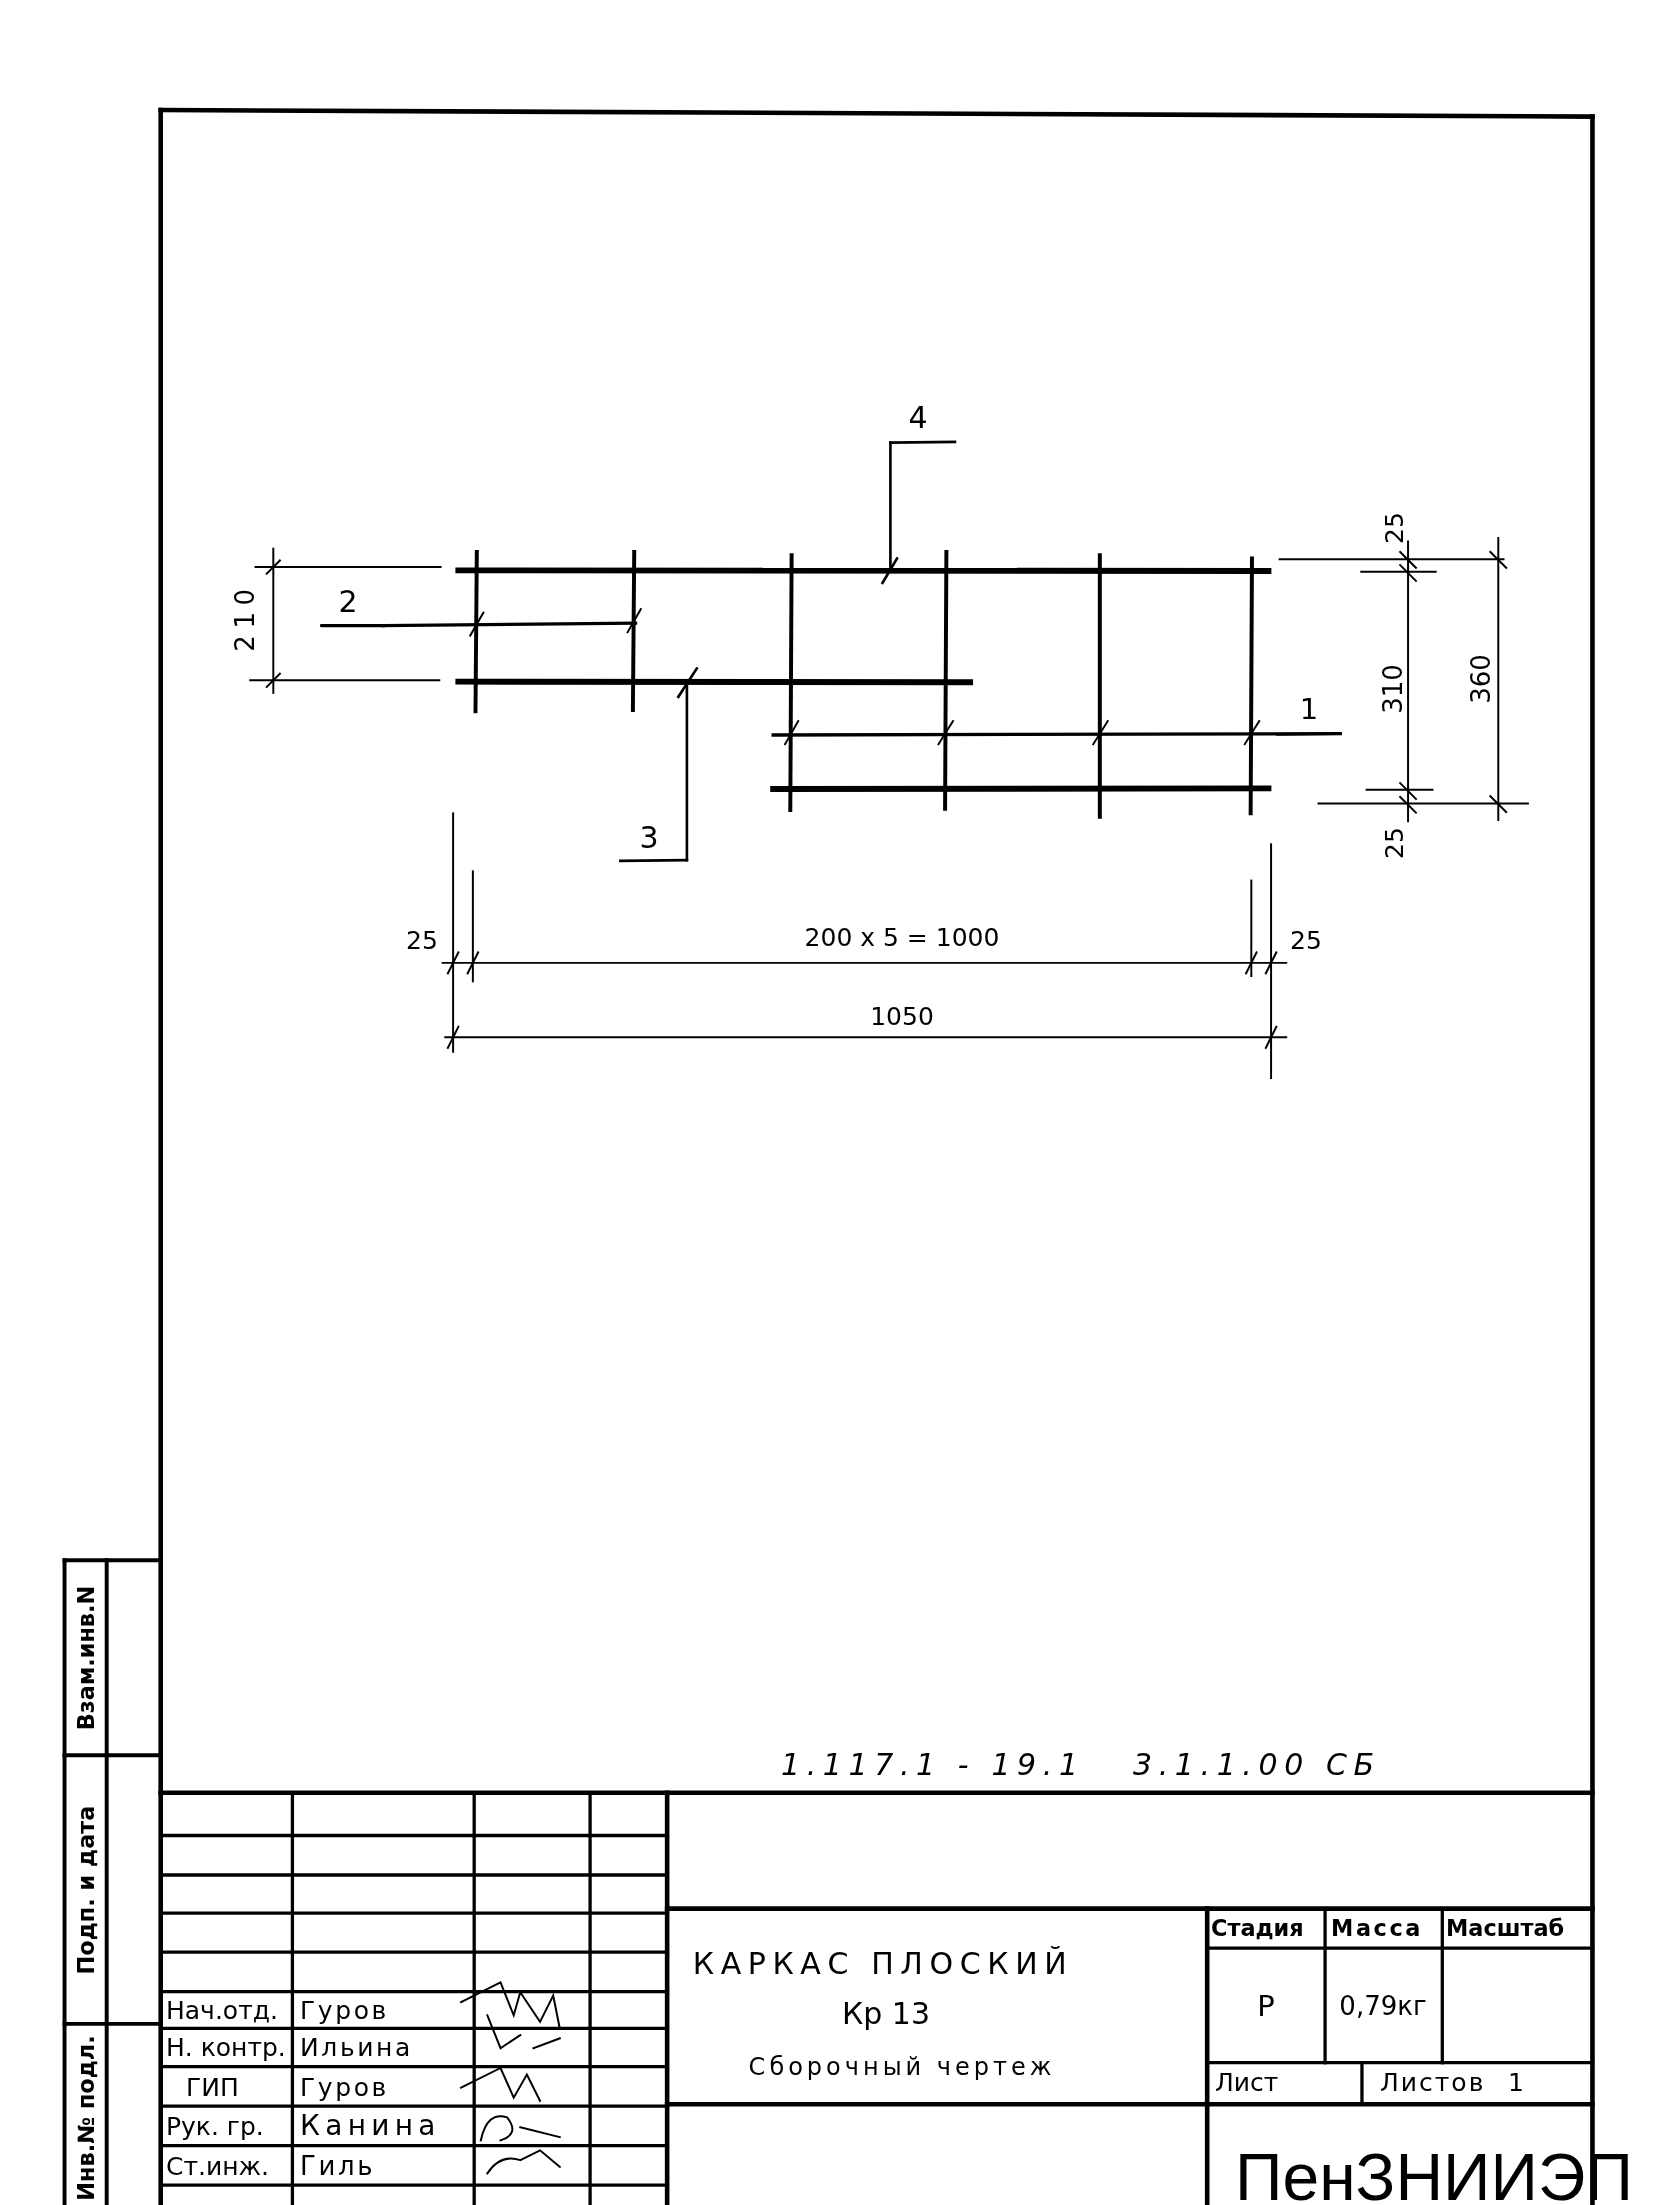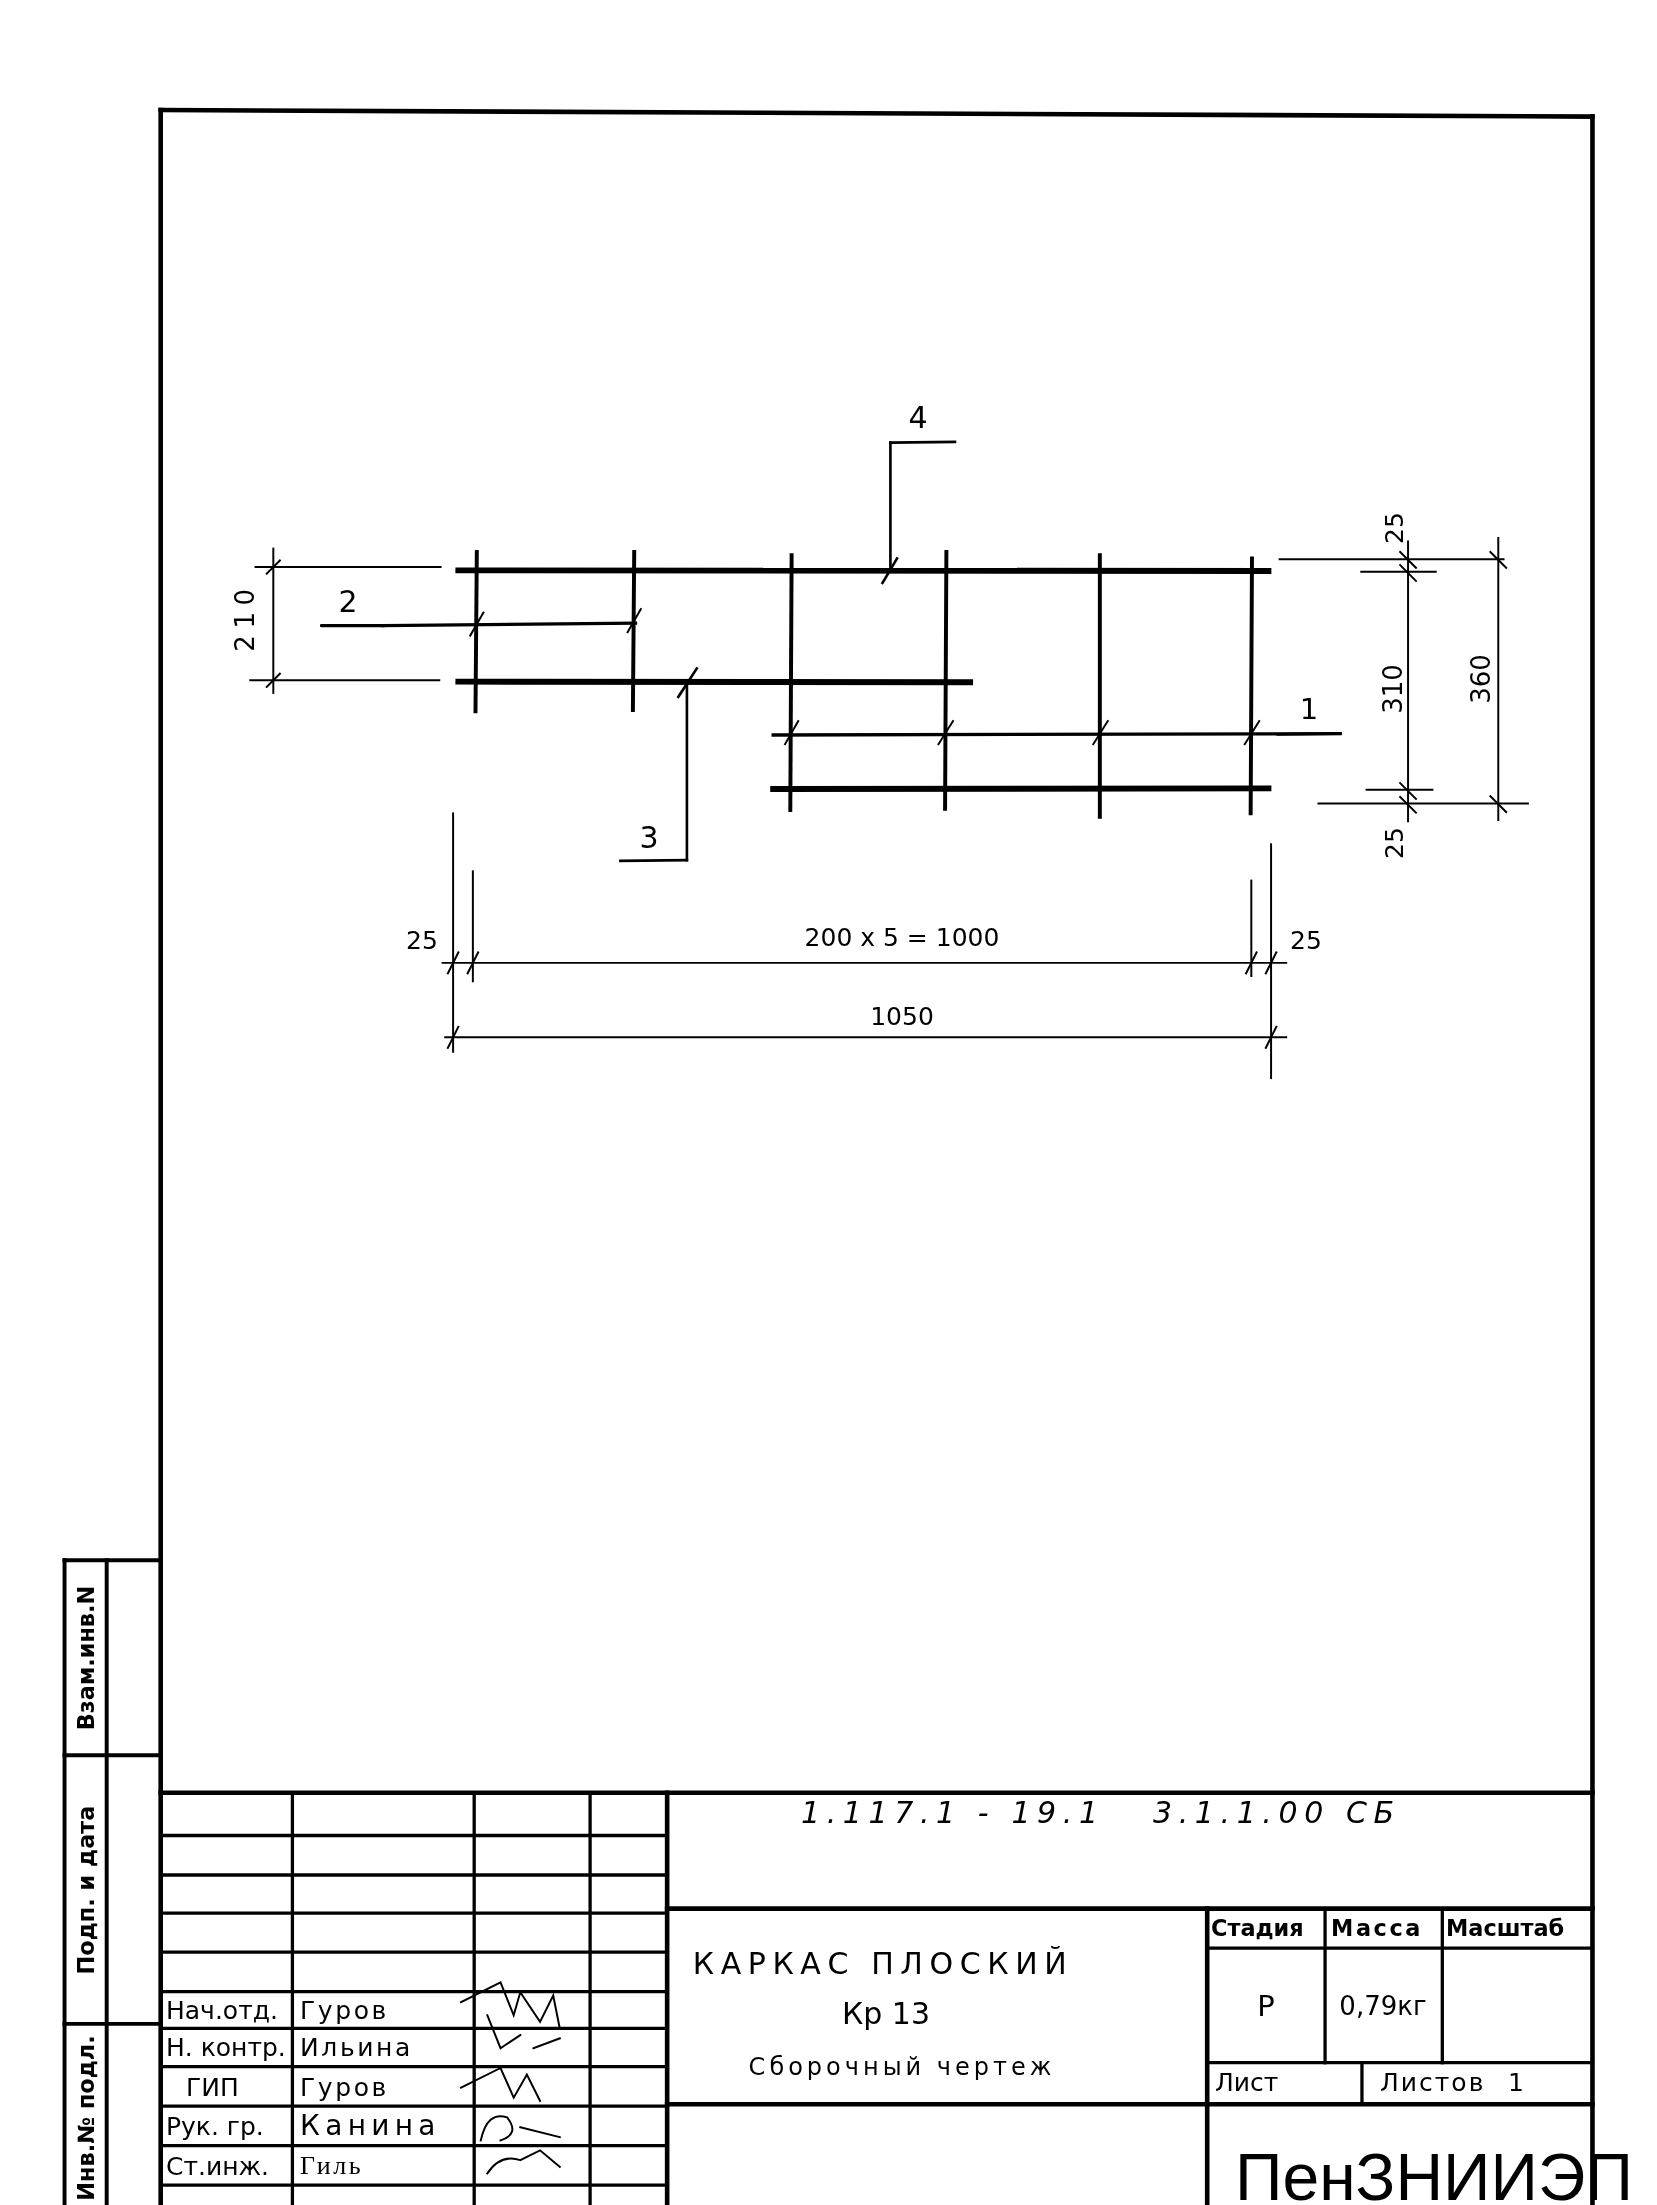--- a/index.html
+++ b/index.html
@@ -167,40 +167,40 @@
 
 <div class="t c" style="left:422px; top:940px; font-size:25px;">25</div>
 <div class="t c" style="left:902px; top:937px; font-size:25px;">200 x 5 = 1000</div>
 <div class="t c" style="left:1306px; top:940px; font-size:25px;">25</div>
 <div class="t c" style="left:902px; top:1016px; font-size:25px;">1050</div>
 
 <div class="t rot" style="left:86px; top:1658px; font-size:22.4px; font-weight:bold;">Взам.инв.N</div>
 <div class="t rot" style="left:86px; top:1890px; font-size:22.4px; font-weight:bold;">Подп. и дата</div>
 <div class="t rot" style="left:86px; top:2118px; font-size:22.4px; font-weight:bold;">Инв.№ подл.</div>
 
-<div class="t ital" style="left:781px; top:1798px; font-size:30px; letter-spacing:6.6px; white-space:pre;margin-left:20px;">1.117.1 - 19.1   3.1.1.00 СБ</div>
+<div class="t ital" style="left:781px; top:1750px; font-size:30px; letter-spacing:6.6px; white-space:pre;">1.117.1 - 19.1   3.1.1.00 СБ</div>
 
 <div class="t c" style="left:883px; top:1964px; font-size:30px; letter-spacing:6.6px; text-transform:uppercase;text-align:center;">Каркас плоский</div>
 <div class="t c" style="left:886px; top:2014px; font-size:30px;">Кр 13</div>
 <div class="t c" style="left:902px; top:2067px; font-size:24px; letter-spacing:4px;">Сборочный чертеж</div>
 
 <div class="t" style="left:166px; top:1998px; font-size:25px;">Нач.отд.</div>
 <div class="t" style="left:300px; top:1998px; font-size:25px; letter-spacing:2.6px;">Гуров</div>
 
 <div class="t" style="left:166px; top:2035px; font-size:25px;">Н. контр.</div>
 <div class="t" style="left:300px; top:2035px; font-size:25px; letter-spacing:2.6px;">Ильина</div>
 
 <div class="t" style="left:186px; top:2075px; font-size:25px;">ГИП</div>
 <div class="t" style="left:300px; top:2075px; font-size:25px; letter-spacing:2.6px;">Гуров</div>
 
 <div class="t" style="left:166px; top:2114px; font-size:25px;">Рук. гр.</div>
 <div class="t" style="left:300px; top:2112px; font-size:28px; letter-spacing:5.3px;">Канина</div>
 
 <div class="t" style="left:166px; top:2154px; font-size:25px;">Ст.инж.</div>
-<div class="t" style="left:300px; top:2153px; font-size:26px; letter-spacing:2.6px;font-family:Liberation Serif, serif;">Гиль</div>
+<div class="t" style="left:300px; top:2153px; font-size:26px; letter-spacing:2.6px;">Гиль</div>
 
 <div class="t" style="left:1211px; top:1917px; font-size:22.4px; font-weight:bold;">Стадия</div>
 <div class="t" style="left:1331px; top:1917px; font-size:22.4px; font-weight:bold; letter-spacing:2.6px;text-align:center;">Масса</div>
 <div class="t" style="left:1446px; top:1917px; font-size:22.4px; font-weight:bold;">Масштаб</div>
 
 <div class="t c" style="left:1266px; top:2006px; font-size:29px;">Р</div>
 <div class="t c" style="left:1383px; top:2006px; font-size:26px;">0,79кг</div>
 <div class="t" style="left:1449px; top:1996px; font-size:26px;"></div>
 
 <div class="t" style="left:1215px; top:2070px; font-size:25px;">Лист</div>

